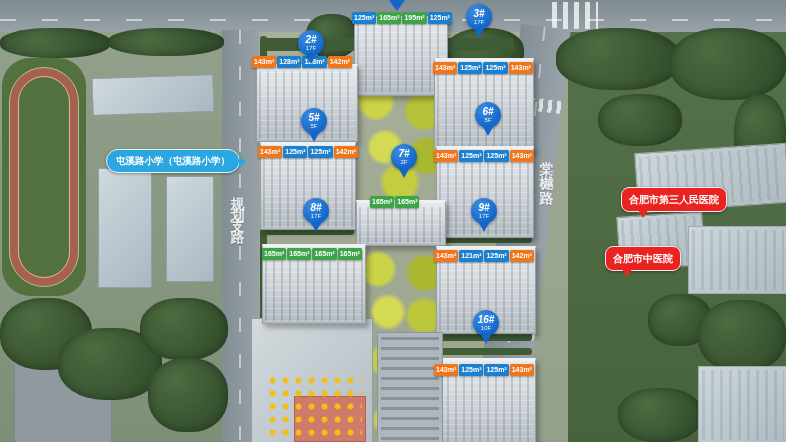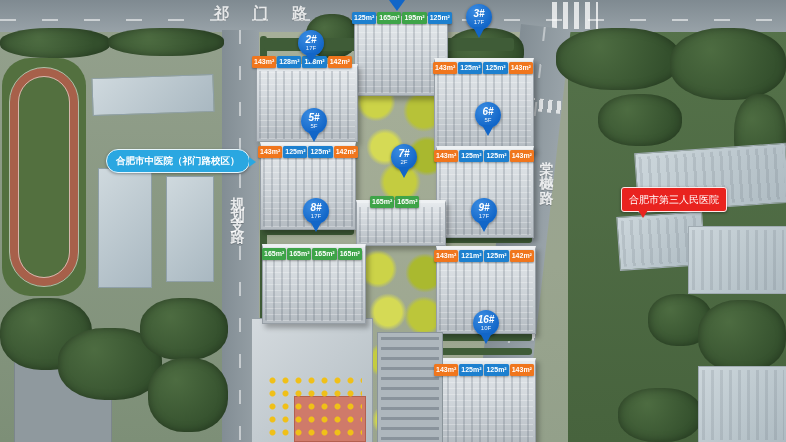--- a/index.html
+++ b/index.html
@@ -96,22 +96,22 @@
   .pin-floors{font-size:6px;line-height:7px;opacity:.92;}
   #pointer-b1{position:absolute;left:389px;top:0;width:0;height:0;z-index:9;
     border-left:8px solid transparent;border-right:8px solid transparent;
     border-top:11px solid var(--pin-blue,#1266c8);}
   #school-pill{position:absolute;left:106px;top:149px;height:22px;z-index:9;display:flex;align-items:center;
     padding:0 9px;background:var(--school-blue,#2aa7e1);border:1.5px solid #e8f6fd;border-radius:12px;
     color:#fff;font-size:9.5px;font-weight:700;white-space:nowrap;box-shadow:0 1px 3px rgba(0,0,0,.35);}
   #school-pill::after{content:'';position:absolute;right:-7px;top:7px;width:0;height:0;
     border-top:5px solid transparent;border-bottom:5px solid transparent;border-left:7px solid var(--school-blue,#2aa7e1);}
   .hosp{position:absolute;z-index:9;display:flex;align-items:center;height:23px;padding:0 7px;
-    background:var(--hospital-red,#e9231f);border:1.5px solid #fde9e9;border-radius:3px;
-    color:#fff;font-size:10px;font-weight:400;white-space:nowrap;box-shadow:0 1px 3px rgba(0,0,0,.4);}
+    background:var(--hospital-red,#e9231f);border:1.5px solid #fde9e9;border-radius:8px;
+    color:#fff;font-size:10px;font-weight:700;white-space:nowrap;box-shadow:0 1px 3px rgba(0,0,0,.4);}
   .hosp::after{content:'';position:absolute;bottom:-7px;left:16px;width:0;height:0;
     border-left:5px solid transparent;border-right:5px solid transparent;border-top:8px solid var(--hospital-red,#e9231f);}
   #hospital-1{left:621px;top:187px;}
   #hospital-2{left:605px;top:246px;}
 </style>
 </head>
 <body>
 
 <div id="stage">
 
@@ -177,29 +177,31 @@
   <div class="bldg" style="left:356px;top:200px;width:88px;height:42px"></div>
   <div class="bldg" style="left:262px;top:244px;width:102px;height:76px"></div>
   <div class="bldg" style="left:436px;top:246px;width:98px;height:84px"></div>
   <div class="bldg" style="left:436px;top:358px;width:98px;height:84px"></div>
 
   <div id="kg-base" class="zone"></div>
   <div id="kg-pink" class="zone"></div>
   <div id="kg-dots" class="zone"></div>
   <div id="solar-block" class="zone"></div>
 
-  <div class="road-label-h">祁门路</div>
   <div class="road-label-v" id="road-label-left">规划支路</div>
   <div class="road-label-v" id="road-label-right">棠樾路</div>
 
   <div id="school-pill">
-    <span>合肥市中医院（祁门路校区）</span>
+    <span>屯溪路小学（屯溪路小学）</span>
   </div>
   <div class="hosp" id="hospital-1">
     <span>合肥市第三人民医院</span>
+  </div>
+  <div class="hosp" id="hospital-2">
+    <span>合肥市中医院</span>
   </div>
 
   <div id="pointer-b1"></div>
 
   <div class="tags" style="left:352px;top:12px">
 
   <span class="tag blue">125m²</span>
       <span class="tag green">165m²</span>
       <span class="tag green">195m²</span>
       <span class="tag blue">125m²</span>

